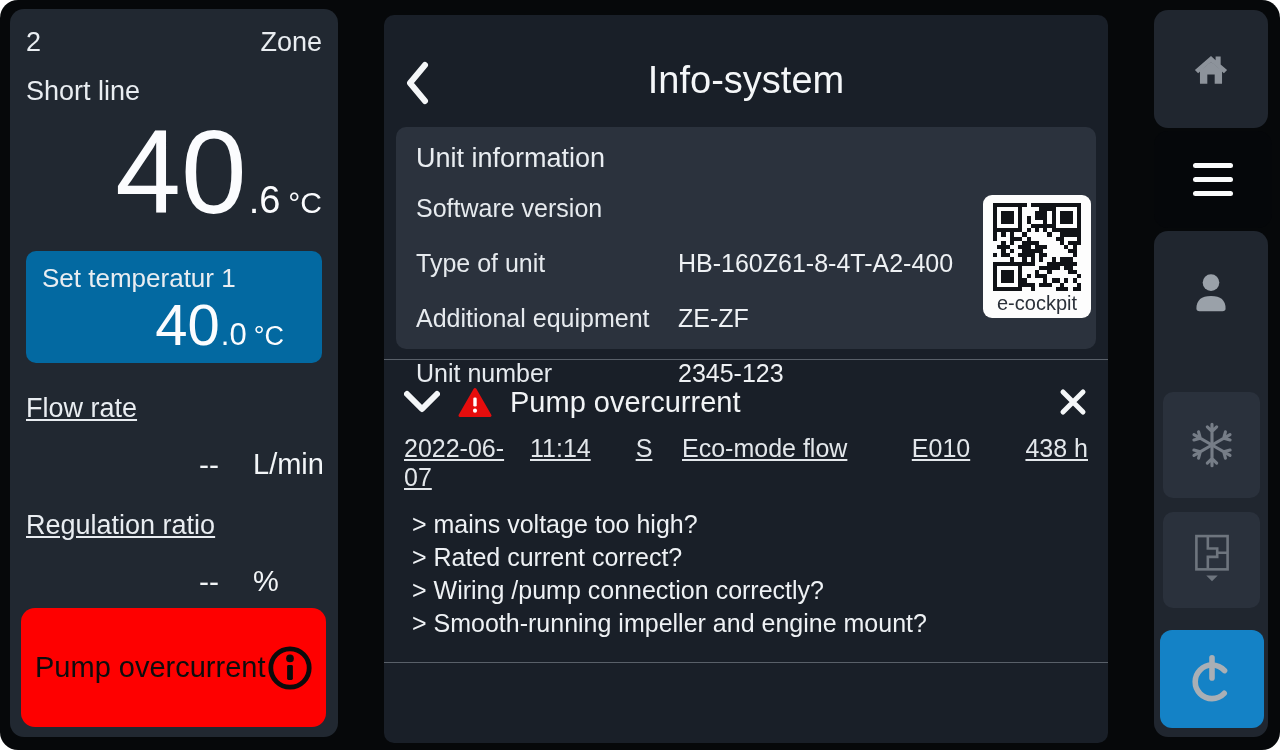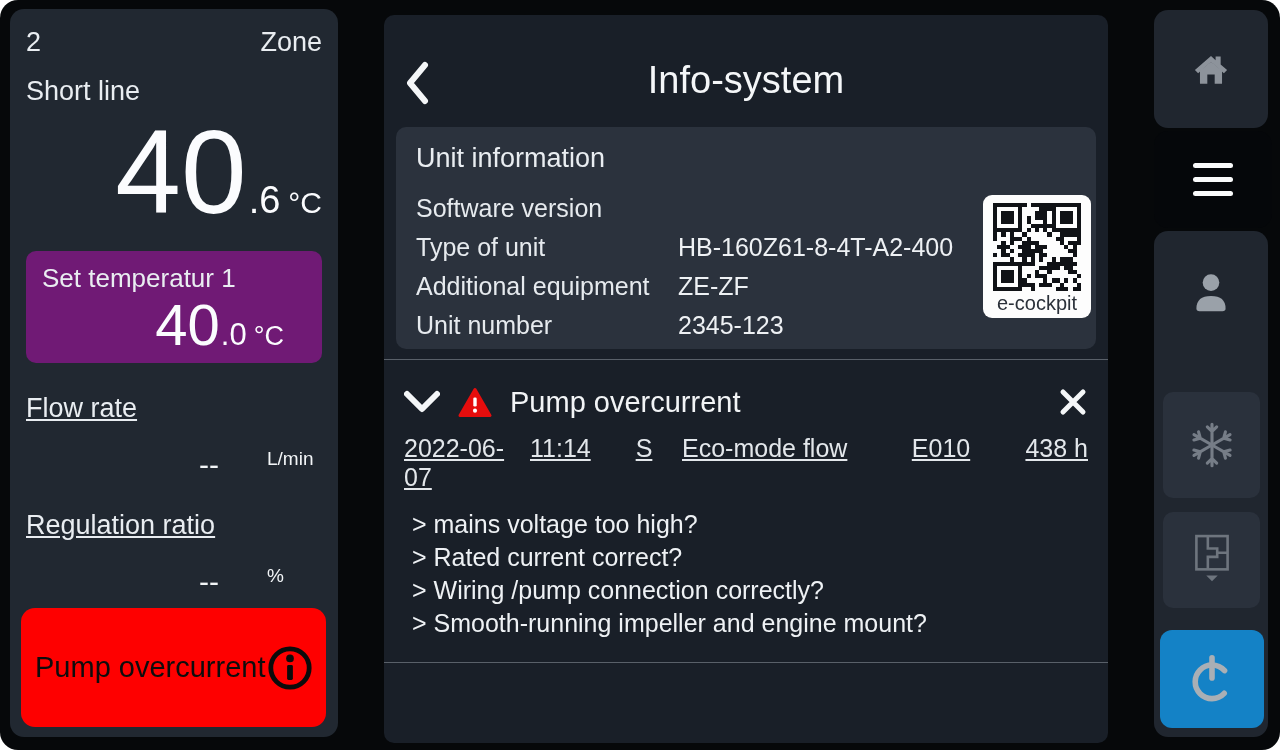--- a/index.html
+++ b/index.html
@@ -8,47 +8,47 @@
 
   
   .zone-card { position:absolute; left:10px; top:9px; width:328px; height:728px;
                background:#212831; border-radius:14px; padding:18px 16px; color:#e9edf1; }
   .zone-head { display:flex; justify-content:space-between; font-size:27px; }
   .line-label { margin-top:18px; font-size:27px; }
   .big-temp { margin-top:10px; text-align:right; color:#fbfcfe; white-space:nowrap; }
   .big-temp .int { font-size:118px; line-height:110px; }
   .big-temp .dec { font-size:38px; margin-left:2px; }
   .big-temp .unit { font-size:30px; margin-left:8px; }
-  .set-card { margin-top:24px; height:112px; background:#701a75; border-radius:10px; padding:12px 16px; }
+  .set-card { margin-top:24px; height:112px; background:#0369a1; border-radius:10px; padding:12px 16px; }
   .set-card .set-label { font-size:26px; color:#e9edf1; }
   .set-value { margin-top:2px; text-align:right; padding-right:22px; color:#fbfcfe; white-space:nowrap; }
   .set-value .int { font-size:58px; line-height:58px; }
   .set-value .dec { font-size:31px; margin-left:1px; }
   .set-value .unit { font-size:27px; margin-left:7px; }
   .meas-label { margin-top:30px; font-size:27px;text-decoration:underline; }
   .meas-label.second { margin-top:28px; }
   .meas-row { margin-top:24px; display:flex; font-size:30px; color:#f2f5f7; }
   .meas-row .val { flex:0 0 193px; text-align:right; }
-  .meas-row .unit { margin-left:48px; font-size:19px; }
+  .meas-row .unit { margin-left:34px; font-size:29px; }
   .alarm-btn { position:absolute; left:11px; right:12px; bottom:10px; height:119px;
                background:#fe0000; border-radius:14px; display:flex; align-items:center;
                padding:0 12px 0 14px; cursor:pointer; }
   .alarm-btn .alarm-btn-label { font-size:29px; color:#0d0d0d; flex:1; }
   .alarm-btn svg { width:48px; height:48px; flex:0 0 auto; }
 
   
   .info-card { position:absolute; left:384px; top:15px; width:724px; height:728px;
                background:#191f28; border-radius:10px; color:#e9edf1; }
   .info-header { position:relative; height:112px; }
   .back-btn { position:absolute; left:20px; top:46px; width:26px; height:44px; cursor:pointer; }
   .info-title { text-align:center; padding-top:44px; font-size:38px; color:#f4f6f8; }
   .unit-block { position:relative; margin:0 12px; height:222px; background:#2b323d;
                 border-radius:10px; padding:16px 20px; }
   .unit-title { font-size:27px; margin-bottom:20px; }
-  .unit-rows { display:grid; grid-template-columns:262px 1fr; row-gap:10px; font-size:25px; }
+  .unit-rows { display:grid; grid-template-columns:262px 1fr; row-gap:26px; font-size:25px; }
   .unit-rows .u-label { color:#e6eaee; }
   .unit-rows .u-value { color:#eef1f4; }
   .qr-card { position:absolute; right:5px; top:68px; width:108px; height:123px; background:#fdfdfd;
              border-radius:9px; padding:6px 6px 4px 6px; text-align:center; }
   .qr-card svg { width:88px; height:88px; display:block; margin:2px auto 0; }
   .qr-caption { font-size:20px; color:#2b313a; margin-top:1px; }
   .divider { height:1px; background:#596069; margin-top:10px; }
   .alarm-head { margin-top:22px; padding:0 20px; display:flex; align-items:center; height:40px; }
   .collapse-btn { width:36px; height:24px; cursor:pointer; }
   .warn-tri { width:34px; height:31px; margin-left:18px; }

